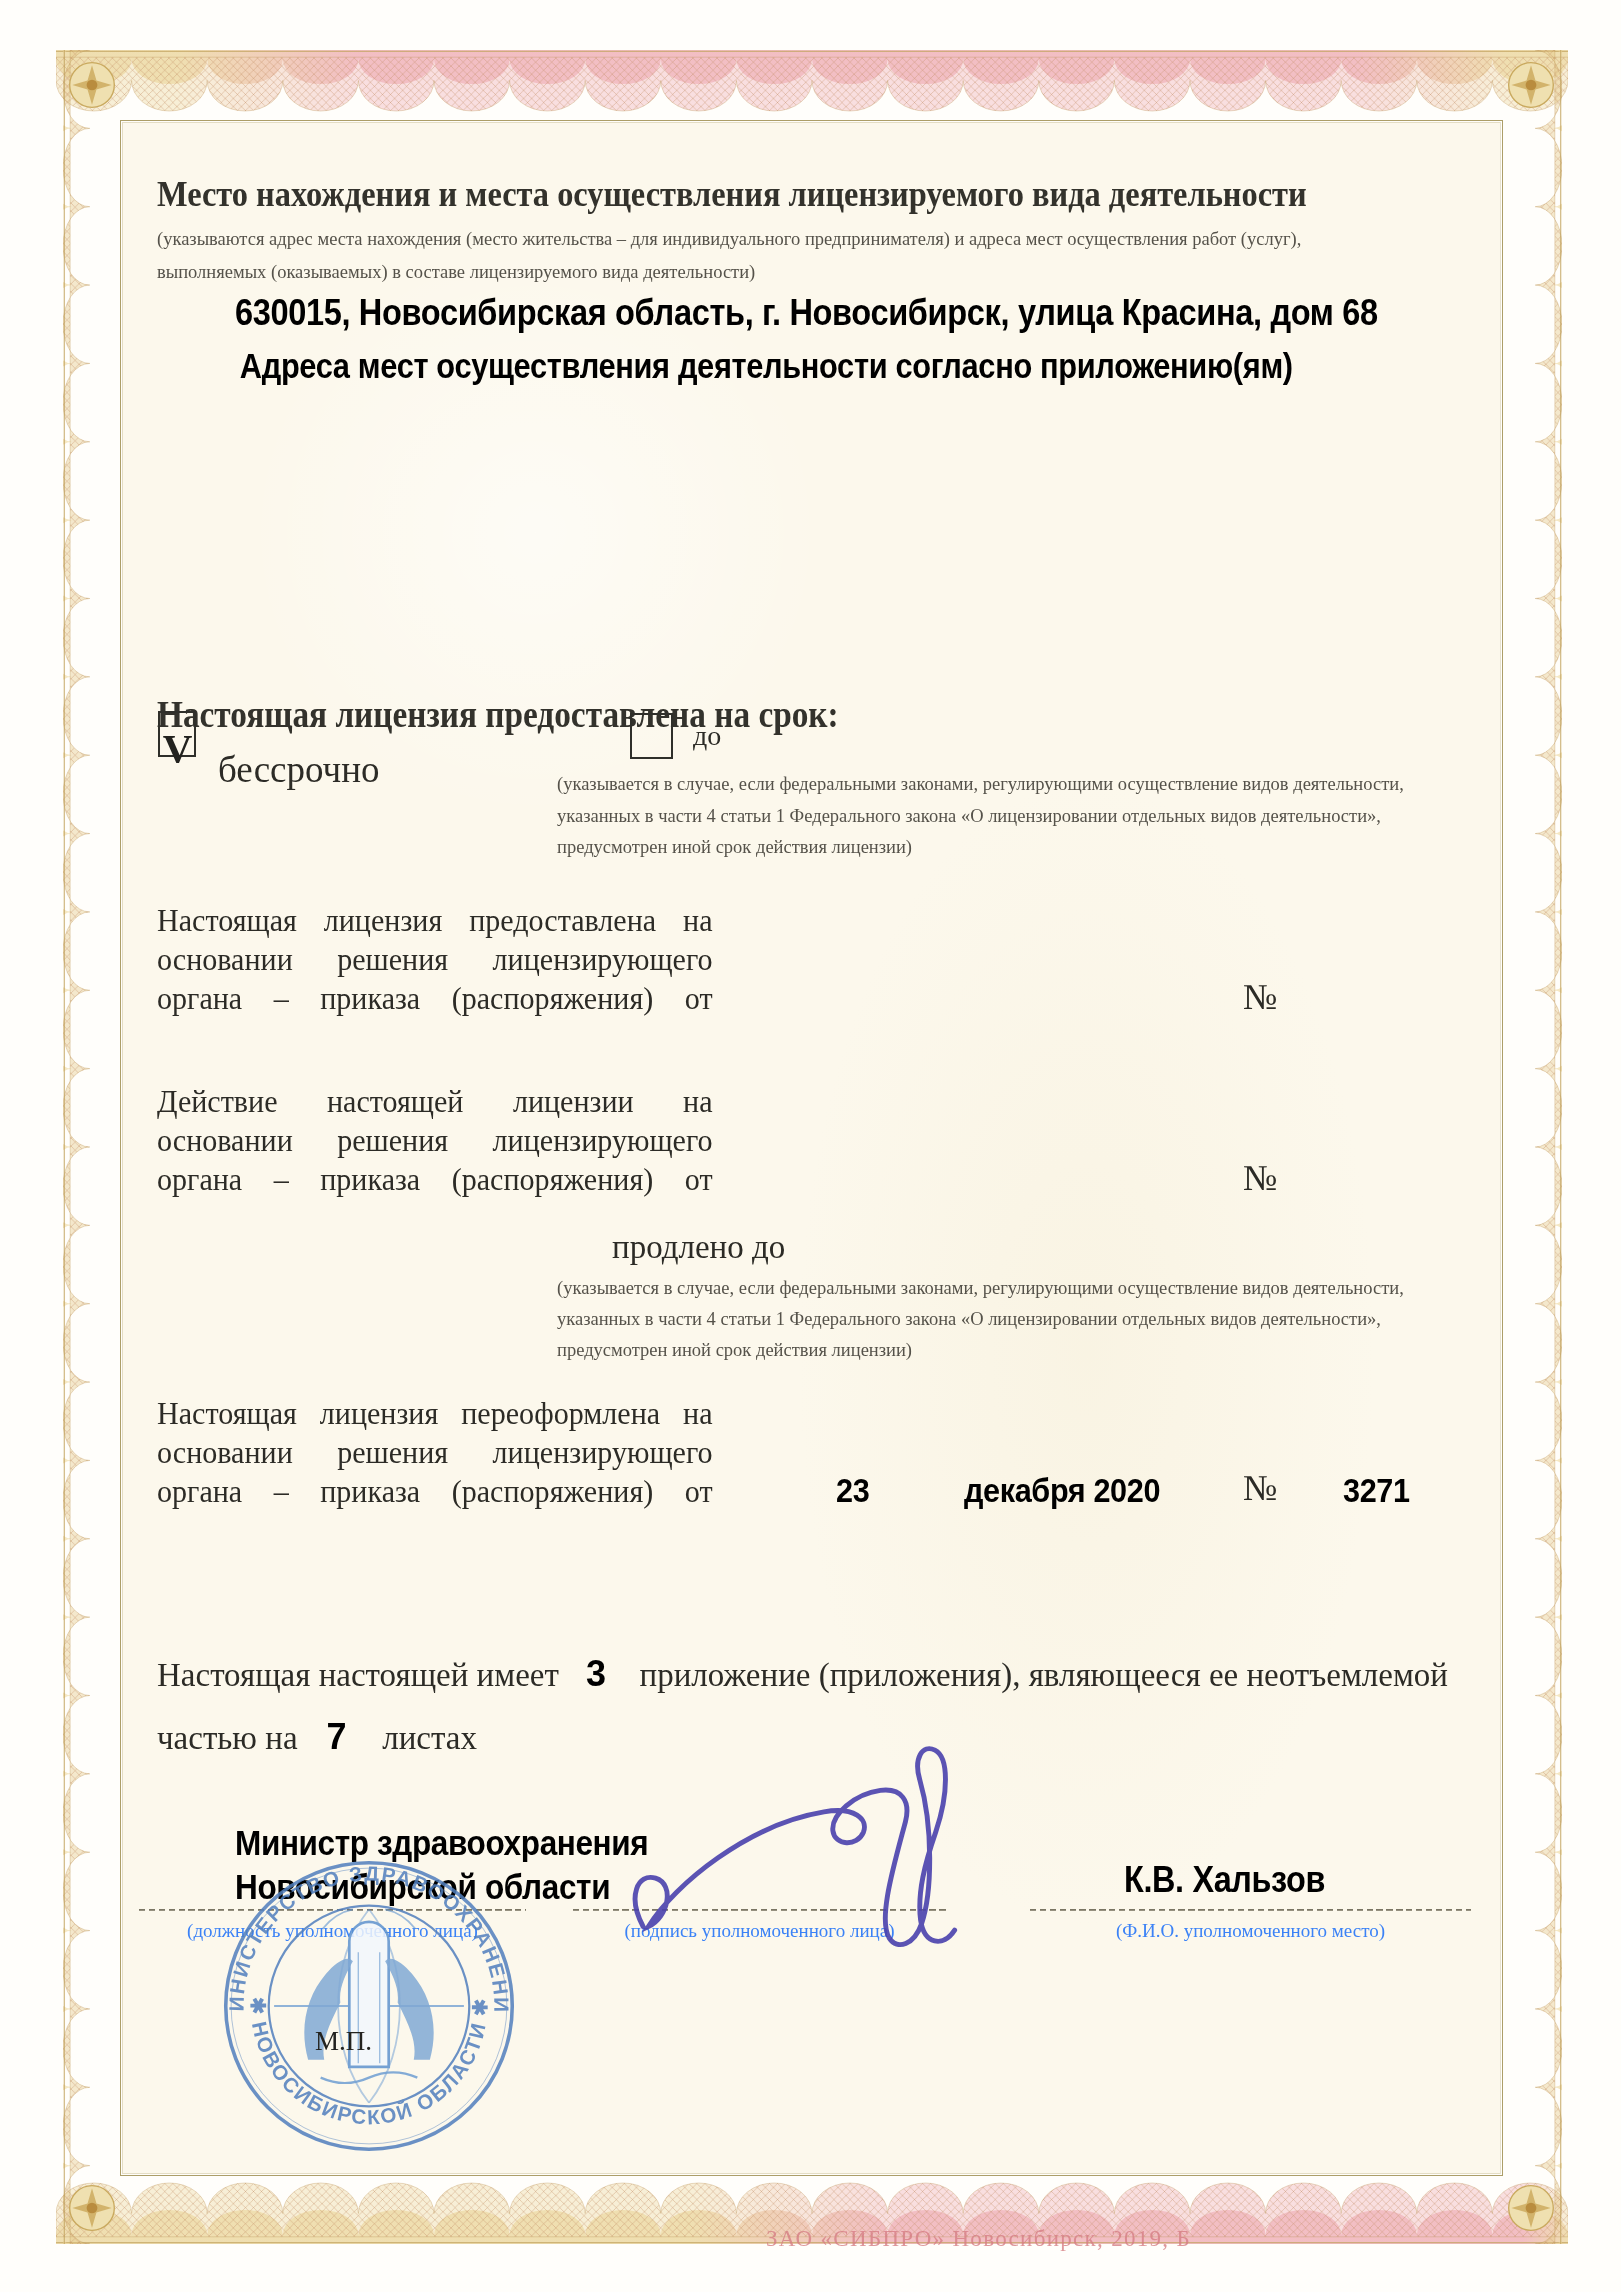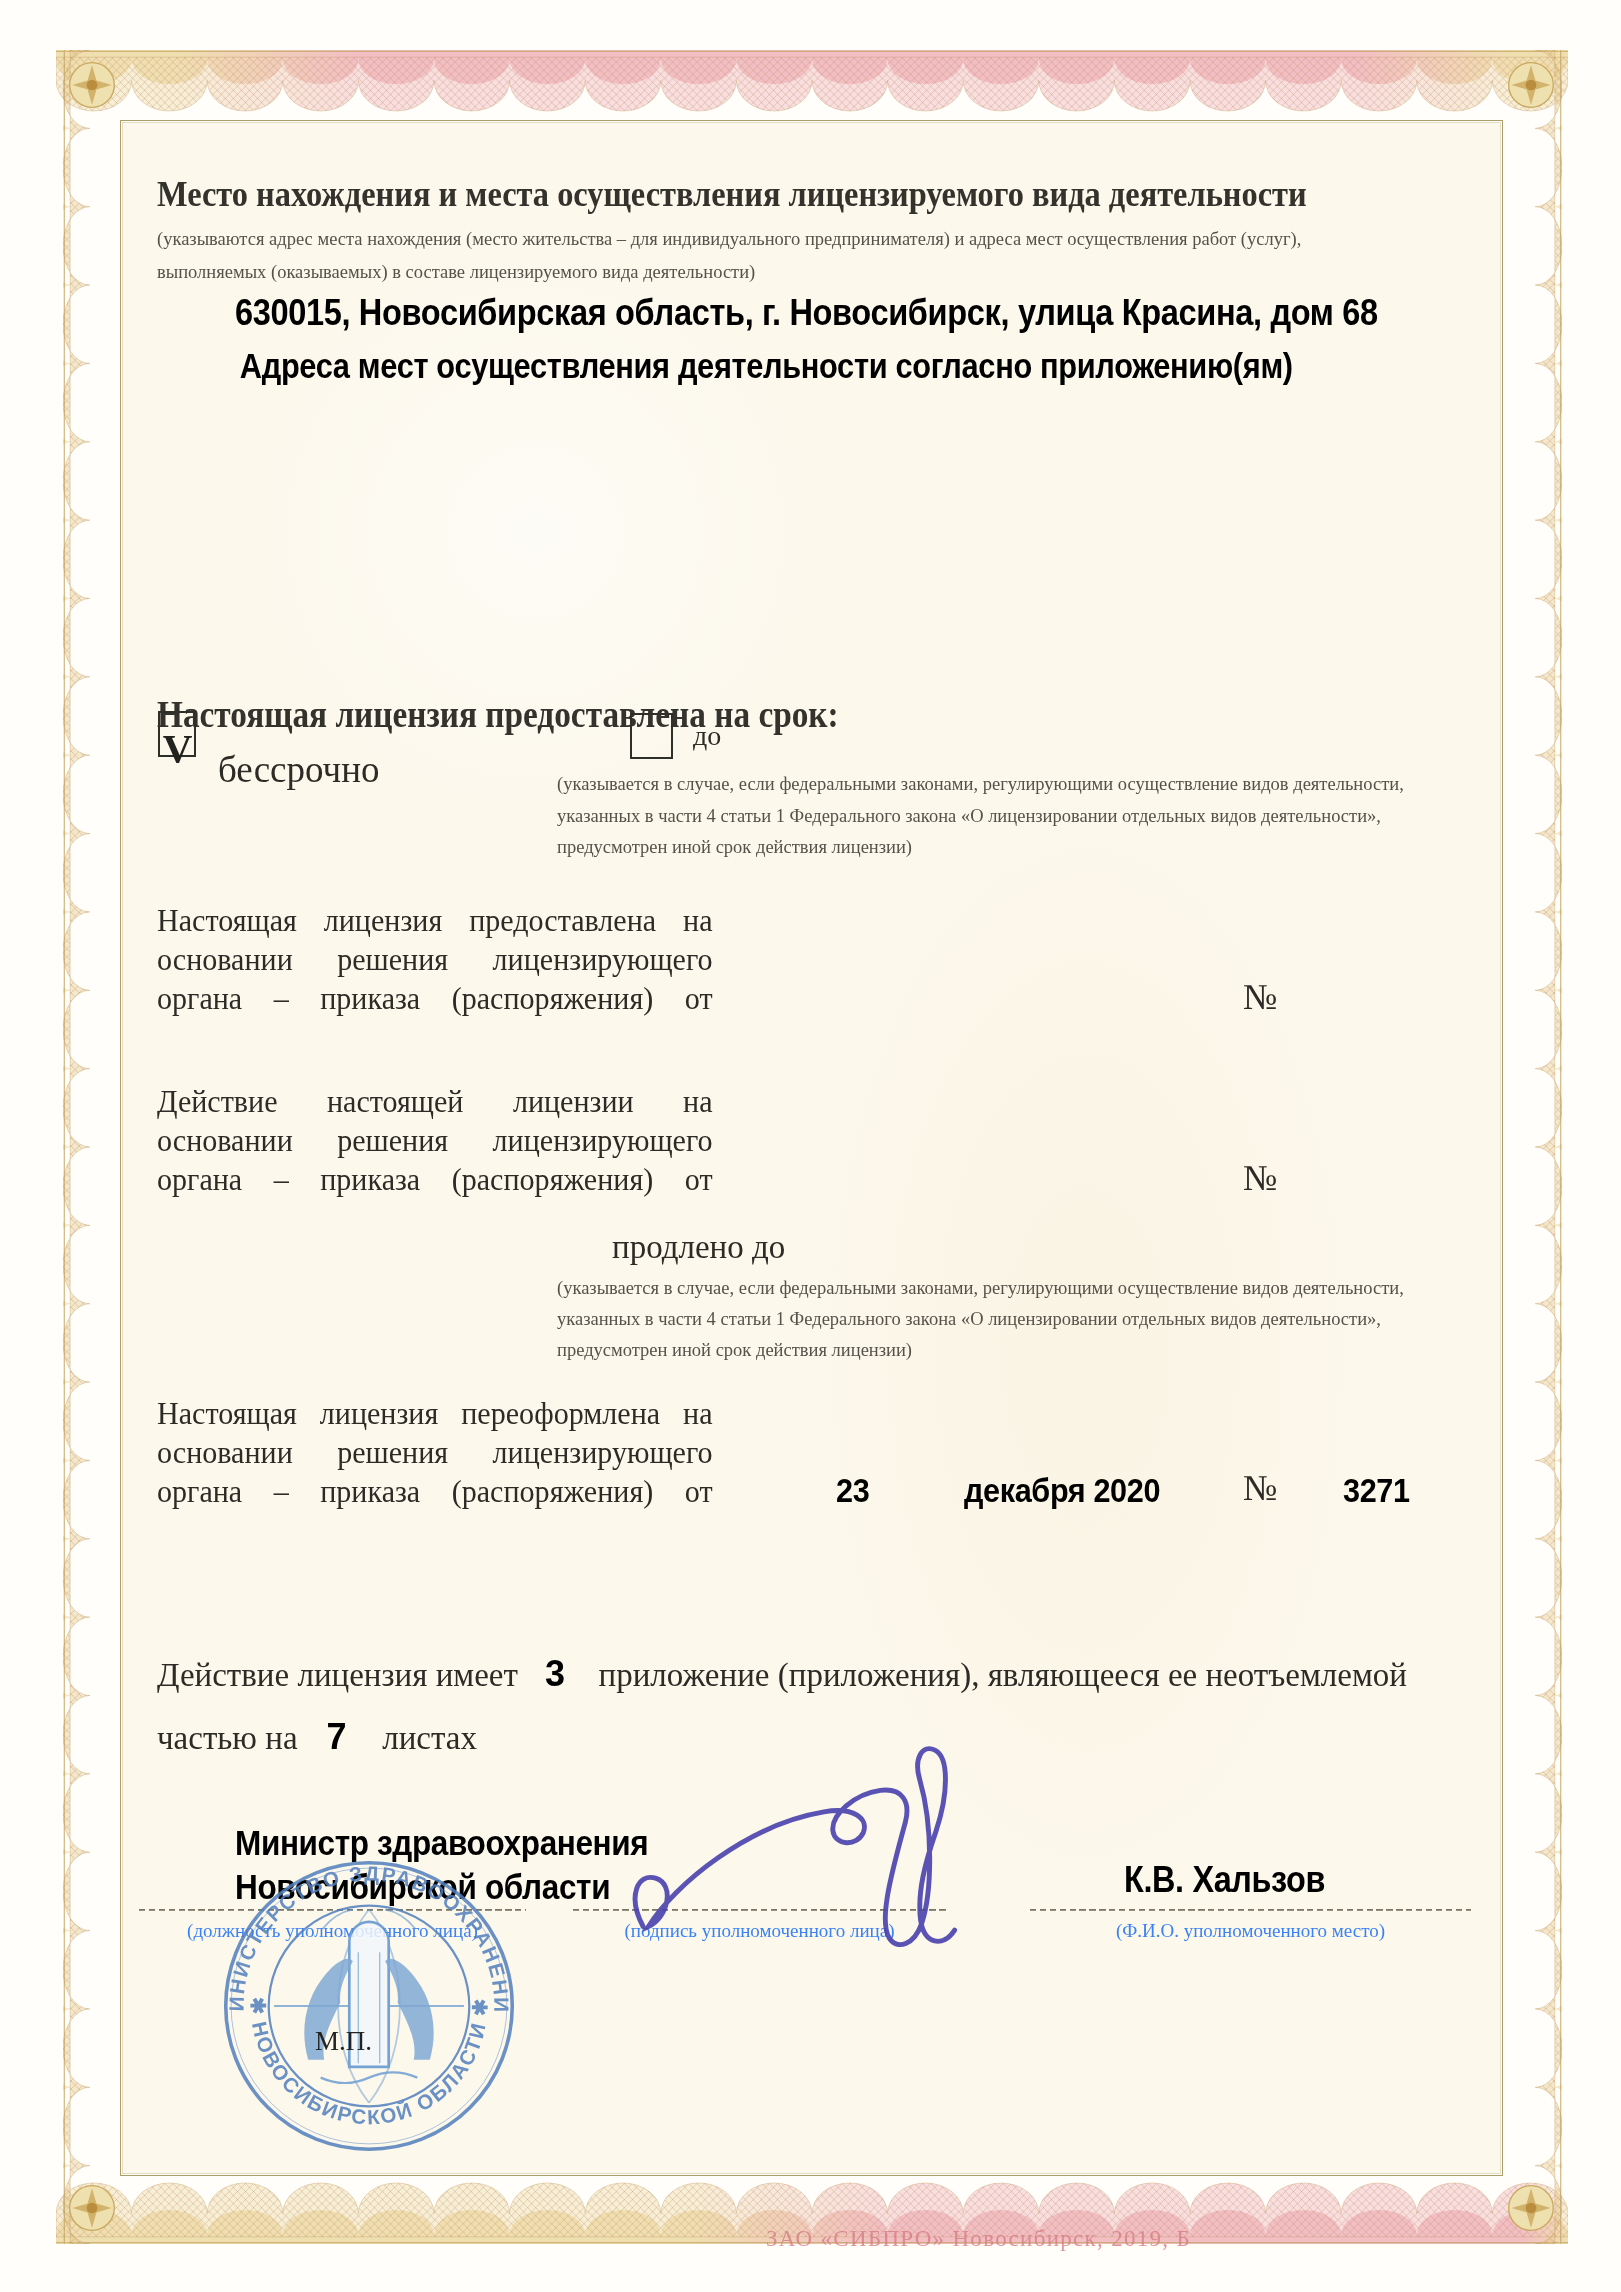--- a/index.html
+++ b/index.html
@@ -172,21 +172,21 @@
       <div class="jline">Настоящая лицензия переоформлена на</div>
       <div class="jline">основании решения лицензирующего</div>
       <div class="jline">органа – приказа (распоряжения) от</div>
     </div>
     <div class="abs sans" style="left:836px;top:1471px;font-size:34px;"><span class="squeeze">23</span></div>
     <div class="abs sans" style="left:964px;top:1471px;font-size:34px;"><span class="squeeze">декабря 2020</span></div>
     <div class="abs nosign" style="left:1243px;top:1467px;">№</div>
     <div class="abs sans" style="left:1343px;top:1471px;font-size:34px;"><span class="squeeze">3271</span></div>
 
     <div class="abs" style="left:157px;top:1653px;font-size:33px;white-space:nowrap;">
-      <span>Действие лицензия имеет</span><span class="sans" style="font-size:36px;margin:0 34px 0 27px;">3</span><span>приложение (приложения), являющееся ее неотъемлемой</span>
+      <span>Настоящая настоящей имеет</span><span class="sans" style="font-size:36px;margin:0 34px 0 27px;">3</span><span>приложение (приложения), являющееся ее неотъемлемой</span>
     </div>
     <div class="abs" style="left:157px;top:1716px;font-size:33px;white-space:nowrap;">
       <span>частью на</span><span class="sans" style="font-size:36px;margin:0 36px 0 29px;">7</span><span>листах</span>
     </div>
 
     <div class="abs sans" style="left:235px;top:1823px;font-size:35px;z-index:2;"><span class="squeeze">Министр здравоохранения</span></div>
     <div class="abs sans" style="left:235px;top:1867px;font-size:35px;z-index:2;"><span class="squeeze">Новосибирской области</span></div>
     <div class="abs sans" style="left:1124px;top:1859px;font-size:36px;z-index:2;"><span class="squeeze">К.В. Хальзов</span></div>
 
     <div class="rule" style="left:139px;top:1909px;width:387px;"></div>

